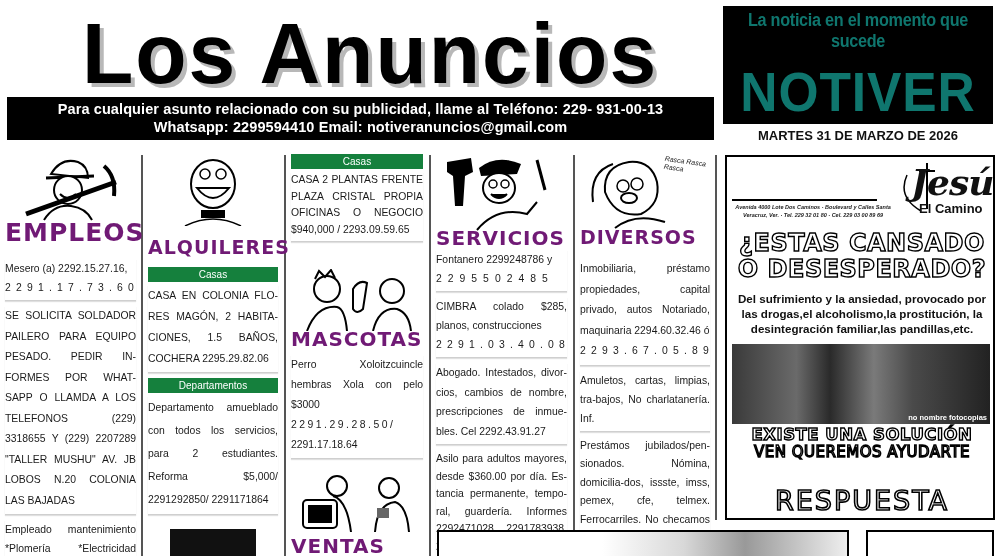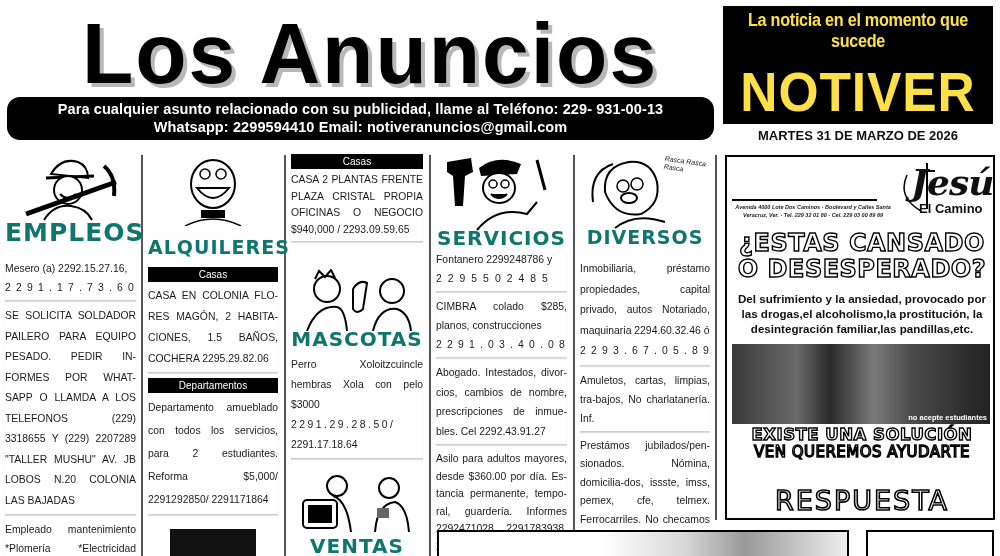--- a/index.html
+++ b/index.html
@@ -10,48 +10,48 @@
   .masthead { position: absolute; left: 0; top: 0; width: 720px; height: 145px; }
   .masthead-title {
     position: absolute; left: 40px; top: 8px; width: 660px; text-align: center;
     font-family: "Liberation Sans", sans-serif; font-weight: 900; font-size: 84px;
     letter-spacing: 2px; color: #000; line-height: 90px;
     text-shadow: 4px 4px 0 #b8b8b8;
     transform: scaleY(1.02);
   }
   .contact-bar {
     position: absolute; left: 7px; top: 97px; width: 707px; height: 43px;
-    background: #000; color: #fff; text-align: center; padding-top: 3px; border-radius: 13px;
+    background: #000; color: #fff; text-align: center; padding-top: 3px;
   }
   .contact-line { font-size: 14.5px; font-weight: bold; line-height: 18px; letter-spacing: 0.1px; }
 
   .brand-box {
-    position: absolute; left: 723px; top: 6px; width: 270px; height: 118px; background: #000; color: #fde047;
+    position: absolute; left: 723px; top: 6px; width: 270px; height: 118px; background: #000; color: #0f766e;
     text-align: center;
   }
   .brand-tagline { font-size: 18px; font-weight: bold; margin-top: 4px; letter-spacing: -0.3px; transform: scaleX(0.9); }
   .brand-name { font-size: 56px; font-weight: 900; line-height: 64px; margin-top: 8px; letter-spacing: 1px; transform: scaleX(0.92); }
   .issue-date {
     position: absolute; left: 723px; top: 128px; width: 270px; text-align: center;
     font-size: 13px; font-weight: bold; color: #111;
   }
 
   
   .col { position: absolute; top: 152px; bottom: 0; }
   .col-divider { position: absolute; top: 155px; width: 2px; background: #555; bottom: 0; }
 
   .cartoon {
     position: relative; margin: 0 auto; display: block;
   }
   .section-title {
-    font-family: "DejaVu Sans", sans-serif; font-weight: 900; text-align: center; color: #0f766e;
+    font-family: "DejaVu Sans", sans-serif; font-weight: 900; text-align: left; color: #701a75;
     letter-spacing: 1px; line-height: 1;
   }
   .cat-bar {
-    background: #000000; color: #fff; text-align: center; font-size: 10px; height: 15px; line-height: 15px;
+    background: #15803d; color: #fff; text-align: center; font-size: 10px; height: 15px; line-height: 15px;
     margin: 4px 0 3px 0;
   }
   .ad { font-size: 10.4px; line-height: 19px; text-align: justify; color: #1a1a1a; padding-bottom: 3px; border-bottom: 1px solid #cfcfcf; margin-bottom: 5px; box-shadow: 0 1px 1px #e0e0e0; }
   .ad.tight { line-height: 16px; }
   .ad .phone { letter-spacing: 5.2px; display: block; }
   .ad .phone-sm { letter-spacing: 2.5px; display: block; }
 
   
   .rehab-ad {
     position: absolute; left: 725px; top: 155px; width: 270px; height: 365px;
@@ -234,21 +234,21 @@
       <path d="M22 10 L38 10" stroke="#000" stroke-width="2"></path>
       <path d="M10 14 Q0 36 24 50" stroke="#000" stroke-width="1.5" fill="none"></path>
     </svg>
     <div class="jesus-word">Jesús</div>
     <div class="jesus-sub">El Camino</div>
   </div>
   <div class="headline-outline" style="top:72px;font-size:24px;line-height:28px">¿ESTAS CANSADO</div>
   <div class="headline-outline" style="top:98px;font-size:24px;line-height:28px">O DESESPERADO?</div>
   <div class="rehab-body">Del sufrimiento y la ansiedad, provocado por las drogas,el alcoholismo,la prostitución, la desintegración familiar,las pandillas,etc.</div>
   <div class="rehab-photo">
-    <div class="photo-caption">no acepte estudiantes</div>
+    <div class="photo-caption">no nombre fotocopias</div>
   </div>
   <div class="headline-outline" style="top:269px;font-size:16.5px;line-height:18px;font-weight:bold">EXISTE UNA SOLUCIÓN</div>
   <div class="headline-outline" style="top:286px;font-size:15px;line-height:18px;font-weight:normal">VEN QUEREMOS AYUDARTE</div>
   <div class="headline-outline" style="top:331px;font-size:27px;line-height:26px;font-weight:normal;-webkit-text-stroke:1.6px #000;letter-spacing:2px">RESPUESTA</div>
 </div>
 
 <div class="bottom-ad-1"></div>
 <div class="bottom-ad-2"></div>
 
 </body></html>

